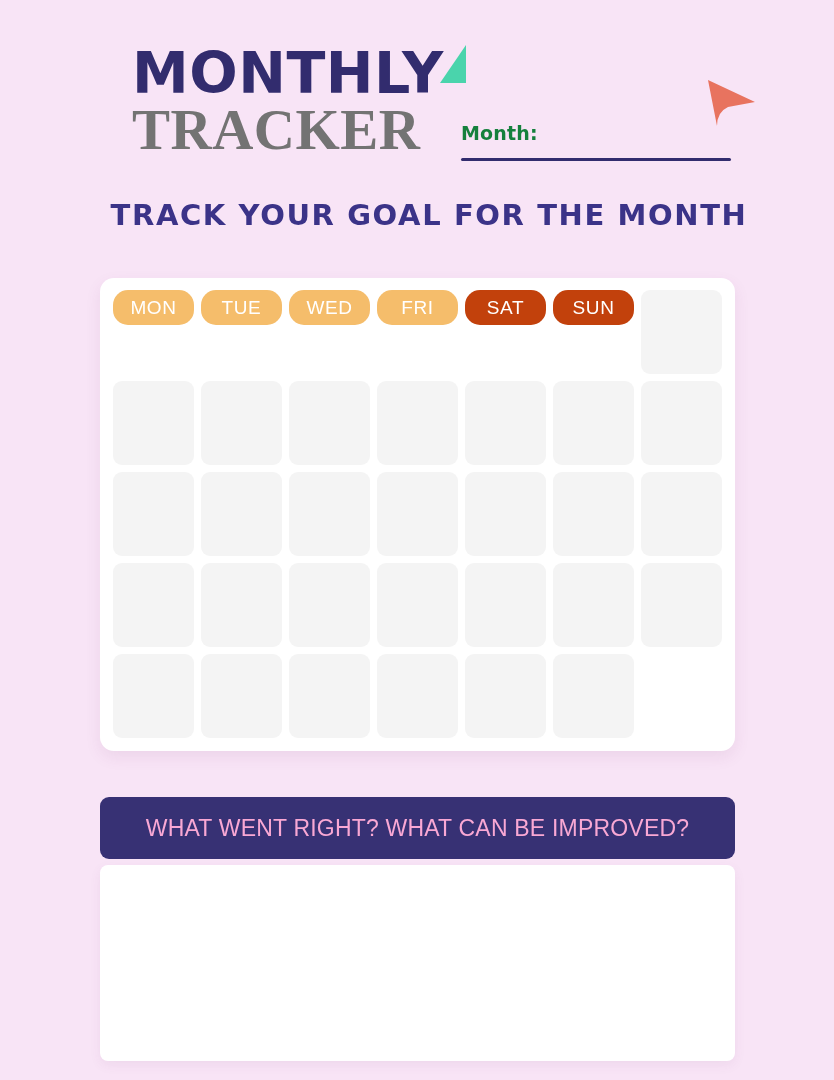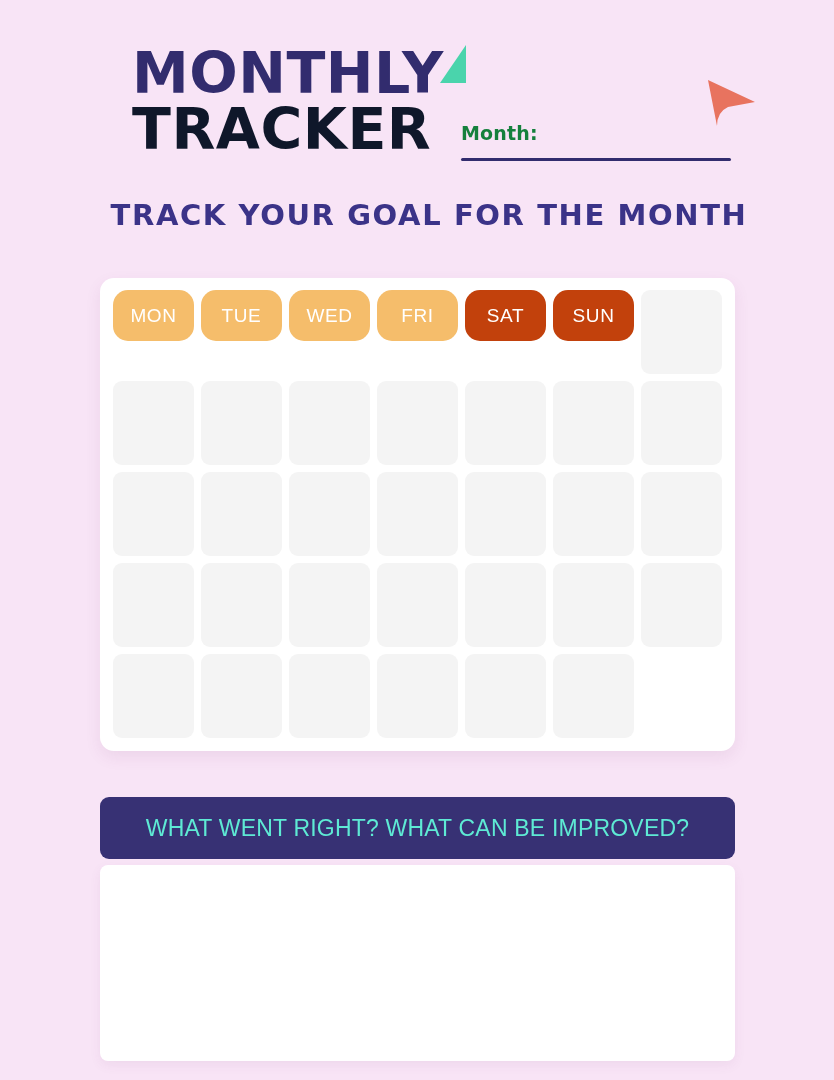--- a/index.html
+++ b/index.html
@@ -35,21 +35,21 @@
   .title-line {
     font-size: 57px;
     line-height: 0.98;
     font-weight: 700;
     letter-spacing: 0.5px;
     font-family: "DejaVu Sans", sans-serif;
     white-space: nowrap;
   }
 
   .title-monthly { color: #322c6e; }
-  .title-tracker { color: #0f172a; }
+  .title-tracker { color: #737373; font-family: Liberation Serif, serif; }
 
   
   .tri-teal {
     position: absolute;
     left: 440px;
     top: 45px;
     width: 0;
     height: 0;
     border-left: 26px solid transparent;
     border-bottom: 38px solid #4ad4ac;
@@ -126,21 +126,21 @@
 
   .day-head {
     border-radius: 15px;
     display: flex;
     align-items: center;
     justify-content: center;
     color: #ffffff;
     font-size: 19px;
     letter-spacing: 0.6px;
     font-weight: 400;
-    height: 51px;
+    height: 35px;
   }
 
   .day-head.weekday { background: #f5bd6b; }
   .day-head.weekend { background: #c2410c; }
 
   .cell {
     background: #f4f4f4;
     border-radius: 9px;
   }
 
@@ -149,21 +149,21 @@
     position: absolute;
     left: 100px;
     top: 797px;
     width: 635px;
     height: 62px;
     background: #373174;
     border-radius: 9px;
     display: flex;
     align-items: center;
     justify-content: center;
-    color: #5eead4;
+    color: #f9a8d4;
     font-size: 23px;
     letter-spacing: 0.2px;
   }
 
   .notes-box {
     position: absolute;
     left: 100px;
     top: 865px;
     width: 635px;
     height: 196px;

